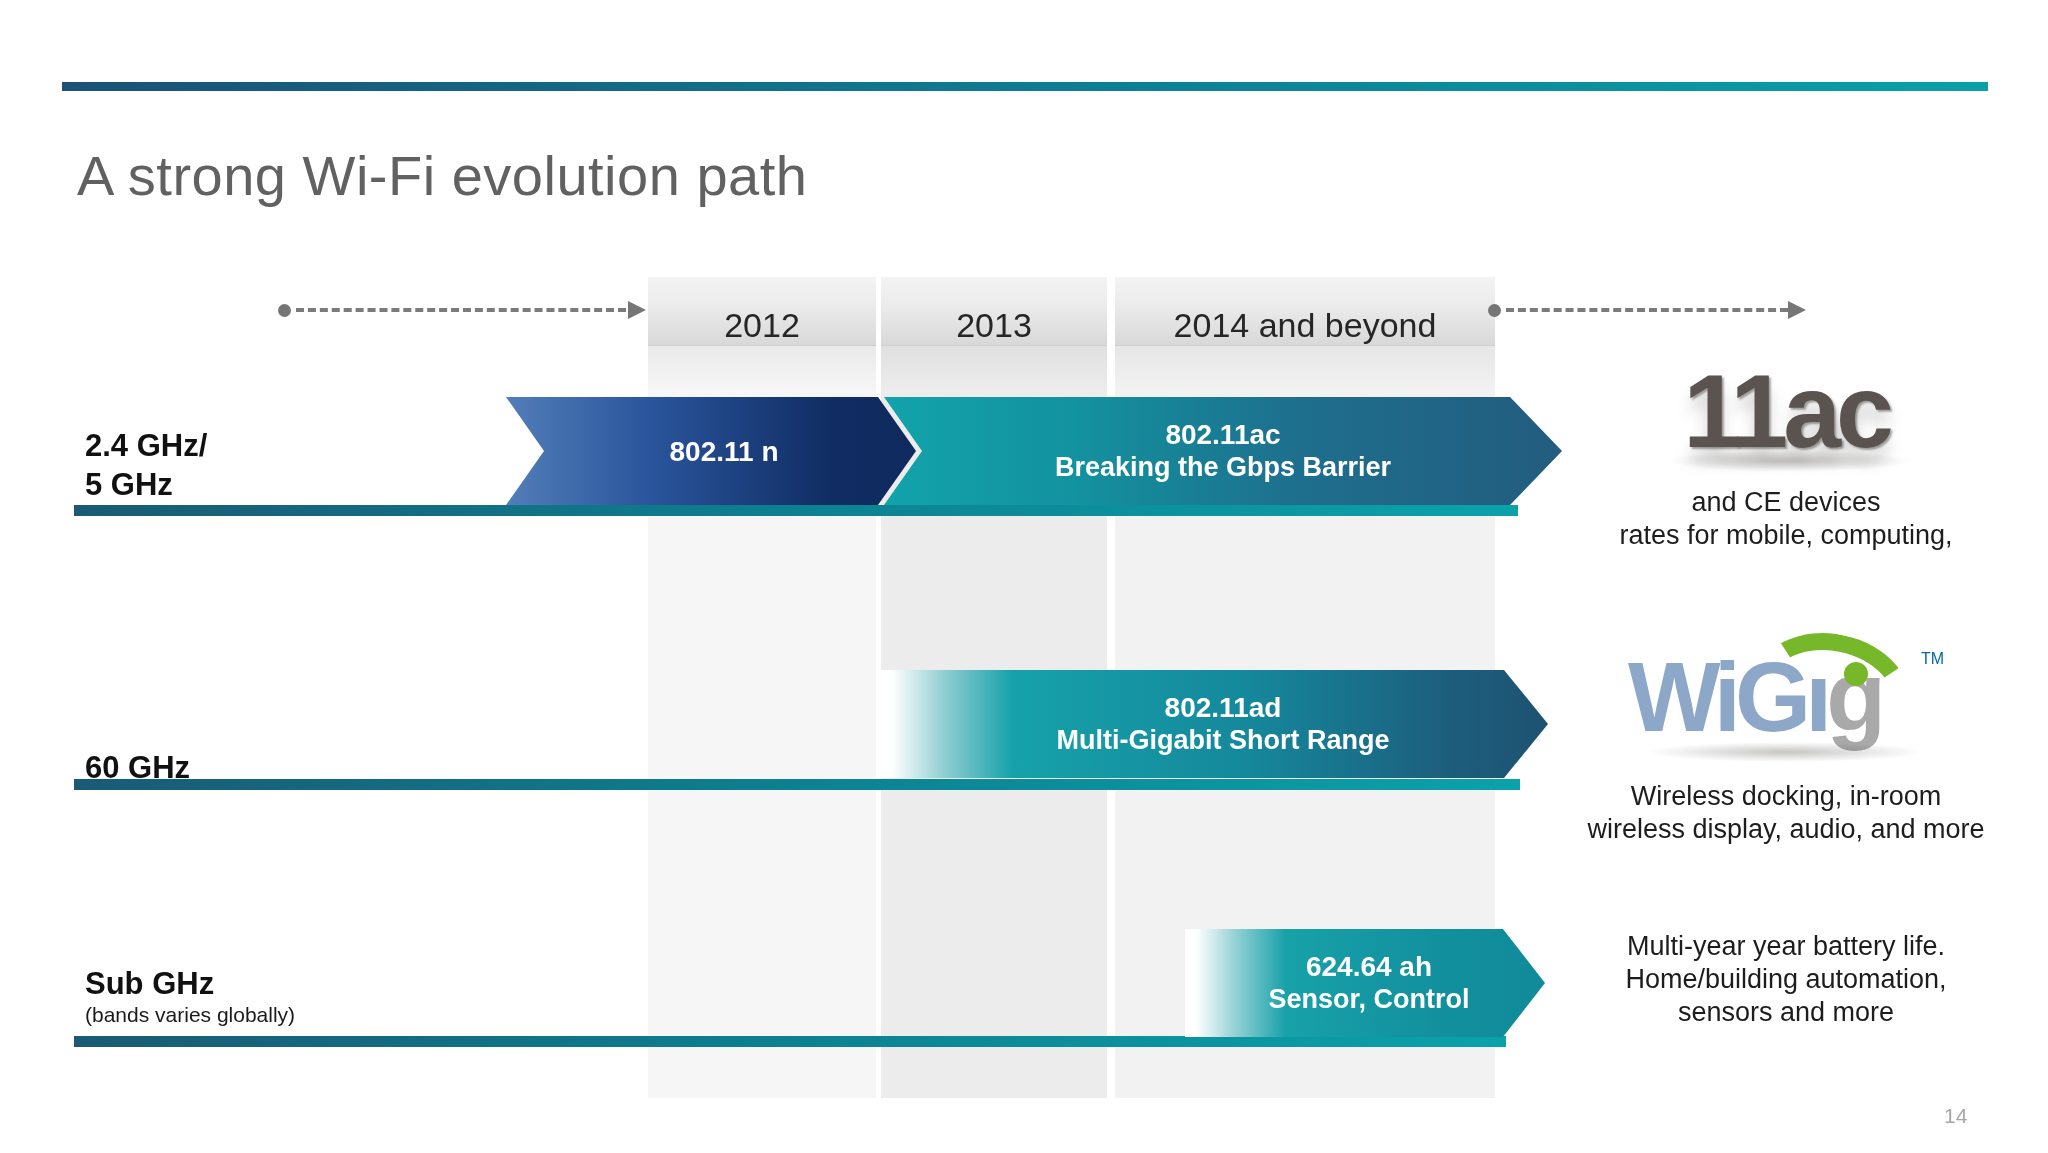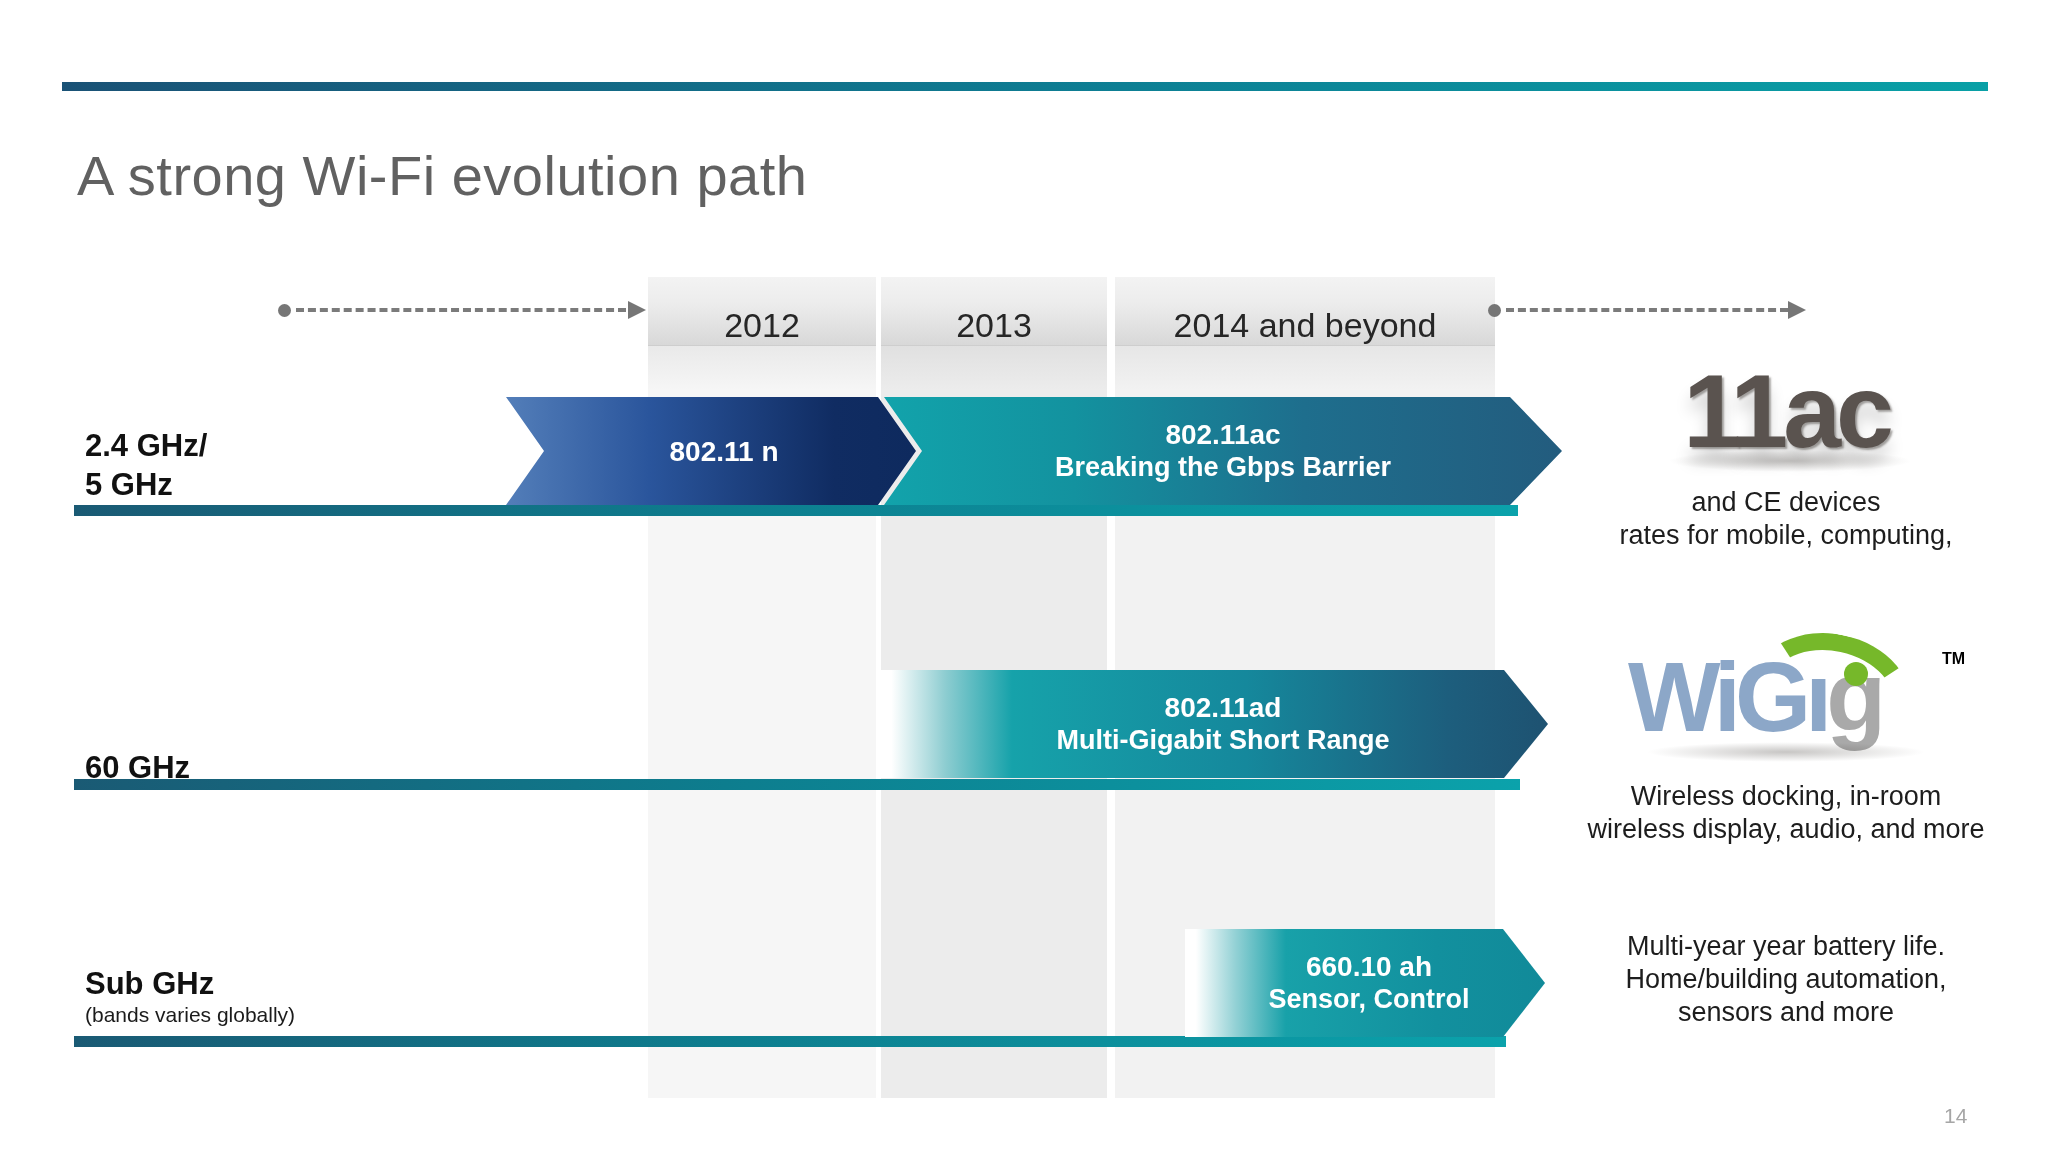--- a/index.html
+++ b/index.html
@@ -85,21 +85,21 @@
       font-size:27px;line-height:33px;color:#1d1d1d;}
   .callout-text.t1{top:486px;}
   .callout-text.t2{top:780px;}
   .callout-text.t3{top:930px;}
 
   
   .wigig{position:absolute;left:1628px;top:648px;width:340px;height:135px;}
   .wigig .letters{font-size:98px;font-weight:bold;letter-spacing:-6px;line-height:98px;white-space:nowrap;}
   .wigig .blue{color:#8ca7c8;}
   .wigig .gray{color:#a9a9a9;}
-  .wigig .tm{position:absolute;right:3px;top:2px;font-size:16px;font-weight:bold;color:#000000;letter-spacing:0;}
+  .wigig .tm{position:absolute;right:24px;top:2px;font-size:16px;font-weight:normal;color:#0369a1;letter-spacing:0;}
   .wigig-arc{position:absolute;left:122px;top:-14px;width:128px;height:92px;border:17px solid transparent;
       border-top-color:#76b82a;border-radius:50%;transform:rotate(12deg);}
   .wigig-dot{position:absolute;left:216px;top:14px;width:24px;height:24px;border-radius:50%;background:#76b82a;}
 
   .page-number{position:absolute;left:1944px;top:1104px;font-size:21px;color:#a6a6a6;}
 </style>
 </head>
 <body>
 
 <div class="slide">
@@ -150,21 +150,21 @@
     <div class="l1">802.11ad</div>
     <div class="l2">Multi-Gigabit Short Range</div>
   </div>
 
   <div class="band-label r3">
     <div>Sub GHz</div>
   </div>
   <div class="band-sublabel">(bands varies globally)</div>
   <div class="baseline r3"></div>
   <div class="arrow ah">
-    <div class="l1">660.10 ah</div>
+    <div class="l1">624.64 ah</div>
     <div class="l2">Sensor, Control</div>
   </div>
 
   <div class="logo-11ac">11ac</div>
   <div class="logo-shadow sh1"></div>
   <div class="callout-text t1">
     <div>and CE devices</div>
     <div>rates for mobile, computing,</div>
   </div>
 

